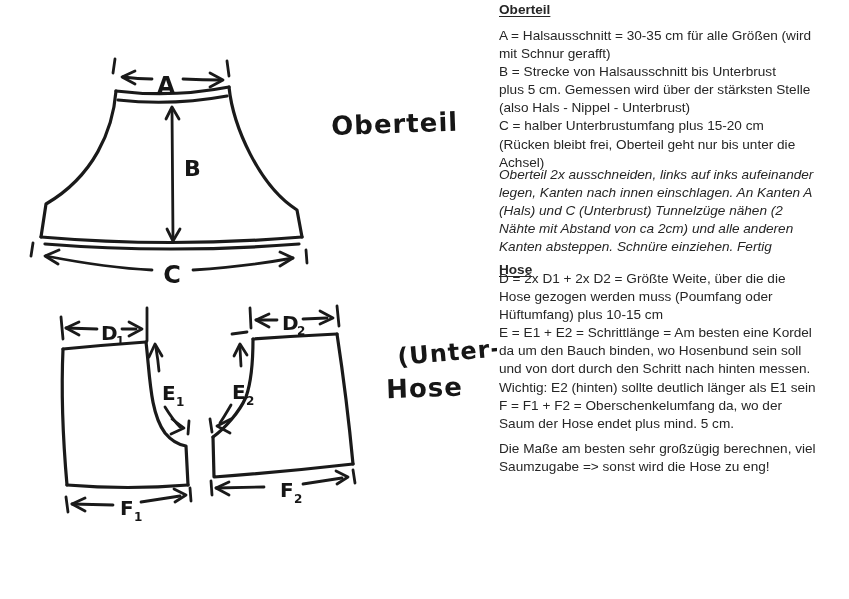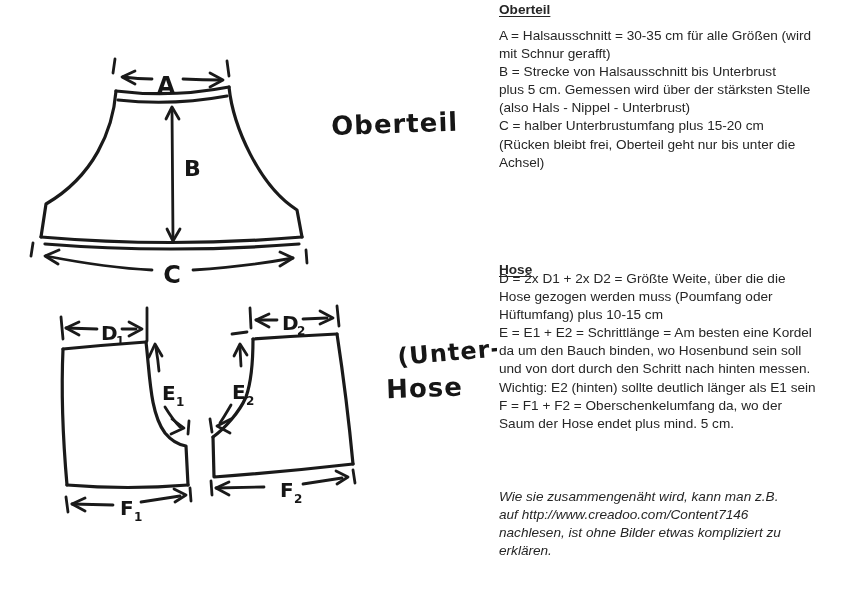--- a/index.html
+++ b/index.html
@@ -158,29 +158,32 @@
   <div class="col">
     <div class="block heading" style="top:1px">Oberteil</div>
     <div class="block" style="top:27px">A = Halsausschnitt = 30-35 cm für alle Größen (wird
 mit Schnur gerafft)
 B = Strecke von Halsausschnitt bis Unterbrust
 plus 5 cm. Gemessen wird über der stärksten Stelle
 (also Hals - Nippel - Unterbrust)
 C = halber Unterbrustumfang plus 15-20 cm
 (Rücken bleibt frei, Oberteil geht nur bis unter die
 Achsel)</div>
+    <div class="block em" style="top:166px">Oberteil 2x ausschneiden, links auf inks aufeinander
+legen, Kanten nach innen einschlagen. An Kanten A
+(Hals) und C (Unterbrust) Tunnelzüge nähen (2
+Nähte mit Abstand von ca 2cm) und alle anderen
+Kanten absteppen. Schnüre einziehen. Fertig</div>
     <div class="block heading" style="top:261px">Hose</div>
     <div class="block" style="top:270px">D = 2x D1 + 2x D2 = Größte Weite, über die die
 Hose gezogen werden muss (Poumfang oder
 Hüftumfang) plus 10-15 cm
 E = E1 + E2 = Schrittlänge = Am besten eine Kordel
 da um den Bauch binden, wo Hosenbund sein soll
 und von dort durch den Schritt nach hinten messen.
 Wichtig: E2 (hinten) sollte deutlich länger als E1 sein
 F = F1 + F2 = Oberschenkelumfang da, wo der
 Saum der Hose endet plus mind. 5 cm.</div>
-    <div class="block em" style="top:488px">Wie sie zusammengenäht wird, kann man z.B.
-auf http://www.creadoo.com/Content7146
-nachlesen, ist ohne Bilder etwas kompliziert zu
-erklären.</div>
+    <div class="block" style="top:440px">Die Maße am besten sehr großzügig berechnen, viel
+Saumzugabe =&gt; sonst wird die Hose zu eng!</div>
   </div>
 
 </div>
 
 </body></html>

